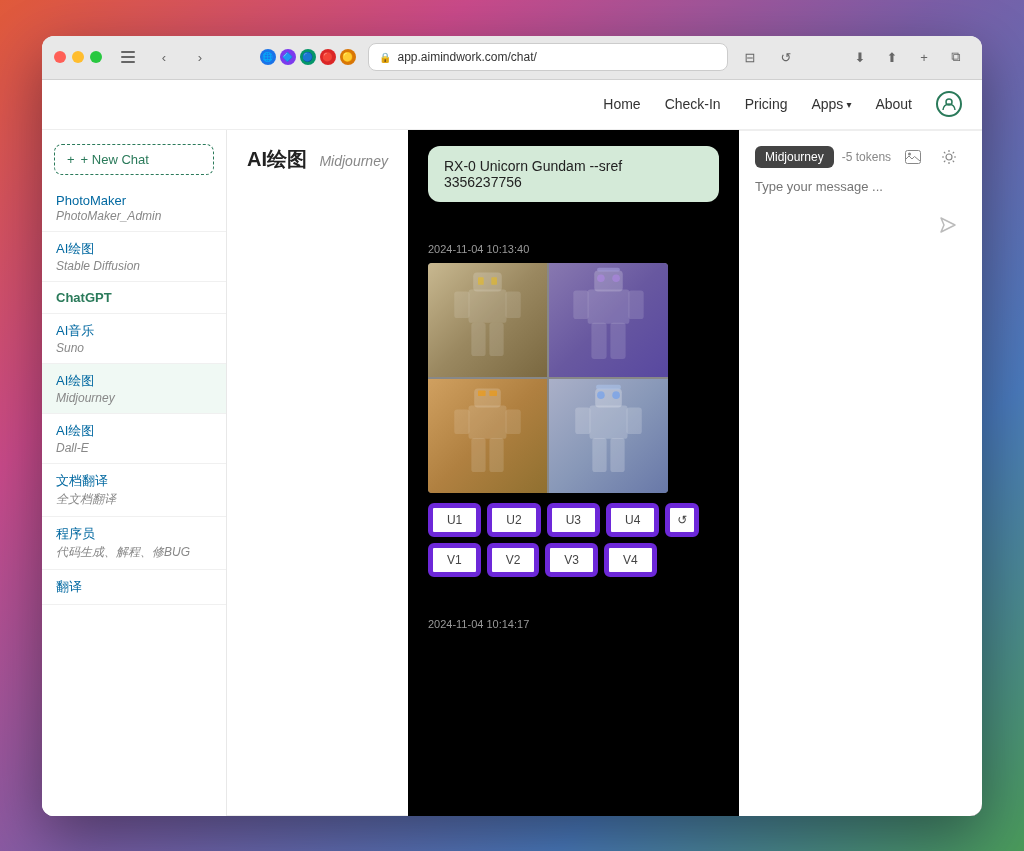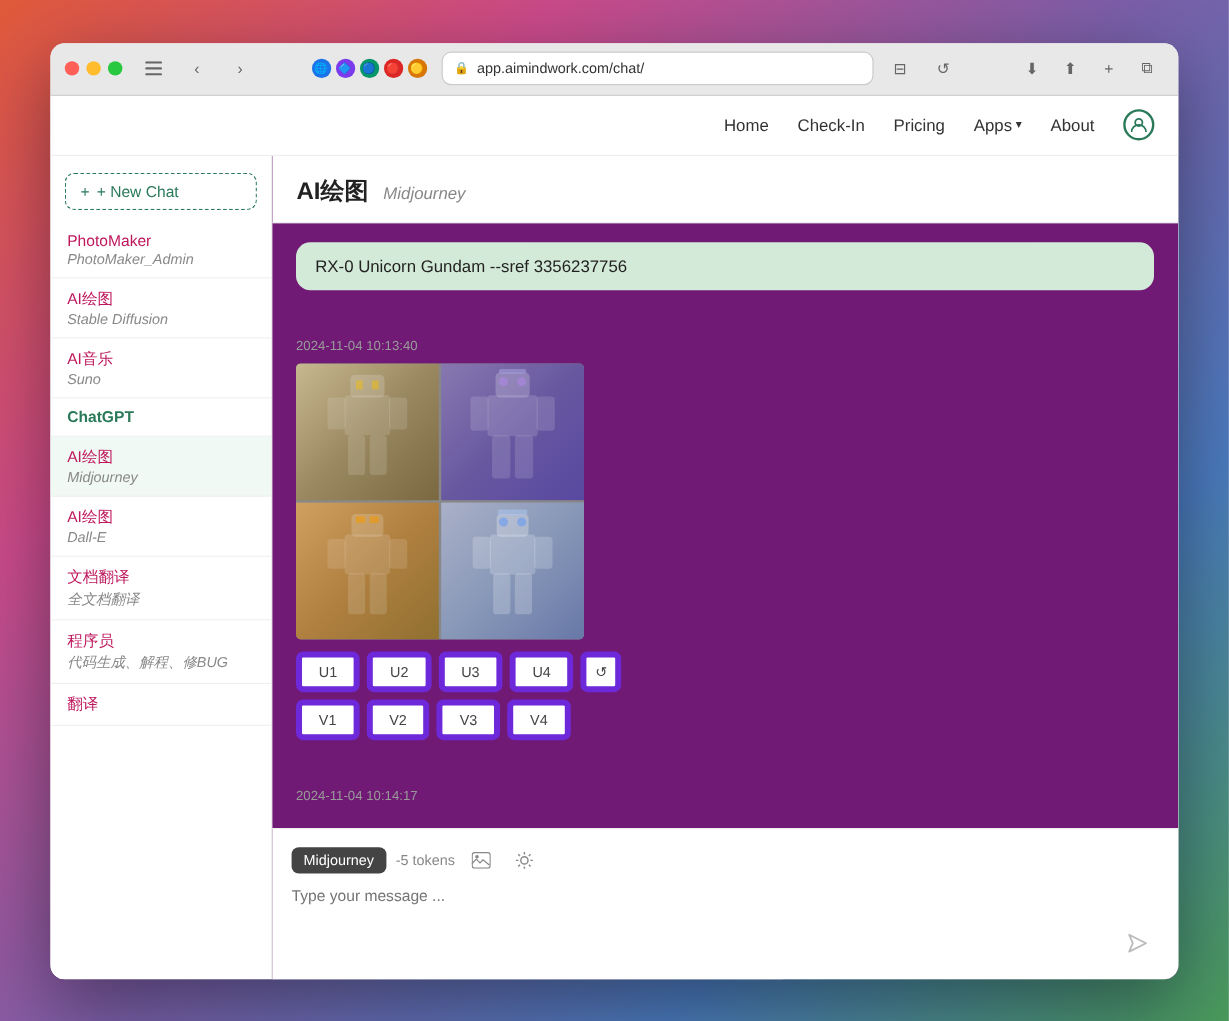--- a/index.html
+++ b/index.html
@@ -207,42 +207,42 @@
 
     .sidebar-item {
       padding: 8px 14px;
       cursor: pointer;
       border-bottom: 1px solid #f0f0f0;
     }
     .sidebar-item.active { background: #f0f9f4; }
 
     .sidebar-item-title {
       font-size: 13px;
-      color: #be185d;
+      color: #0369a1;
       font-weight: 500;
     }
 
     .sidebar-item-title.chatgpt {
       color: #2a7a5a;
       font-weight: 600;
     }
 
     .sidebar-item-sub {
       font-size: 12px;
       color: #888;
       margin-top: 1px;
       font-style: italic;
     }
 
     
     .chat-area {
       flex: 1;
       display: flex;
-      flex-direction: column;
-      background: #701a75;
+      flex-direction: row;
+      background: #000000;
       overflow: hidden;
     }
 
     .chat-header {
       padding: 16px 20px 12px;
       background: white;
       border-bottom: 1px solid #eee;
       flex-shrink: 0;
     }
 
@@ -514,26 +514,26 @@
           <div class="sidebar-item-title">PhotoMaker</div>
           <div class="sidebar-item-sub">PhotoMaker_Admin</div>
         </div>
 
         <div class="sidebar-item">
           <div class="sidebar-item-title">AI绘图</div>
           <div class="sidebar-item-sub">Stable Diffusion</div>
         </div>
 
         <div class="sidebar-item">
+          <div class="sidebar-item-title chatgpt">ChatGPT</div>
+        </div>
+
+        <div class="sidebar-item">
           <div class="sidebar-item-title">AI音乐</div>
           <div class="sidebar-item-sub">Suno</div>
-        </div>
-
-        <div class="sidebar-item">
-          <div class="sidebar-item-title chatgpt">ChatGPT</div>
         </div>
 
         <div class="sidebar-item active">
           <div class="sidebar-item-title">AI绘图</div>
           <div class="sidebar-item-sub">Midjourney</div>
         </div>
 
         <div class="sidebar-item">
           <div class="sidebar-item-title">AI绘图</div>
           <div class="sidebar-item-sub">Dall-E</div>

